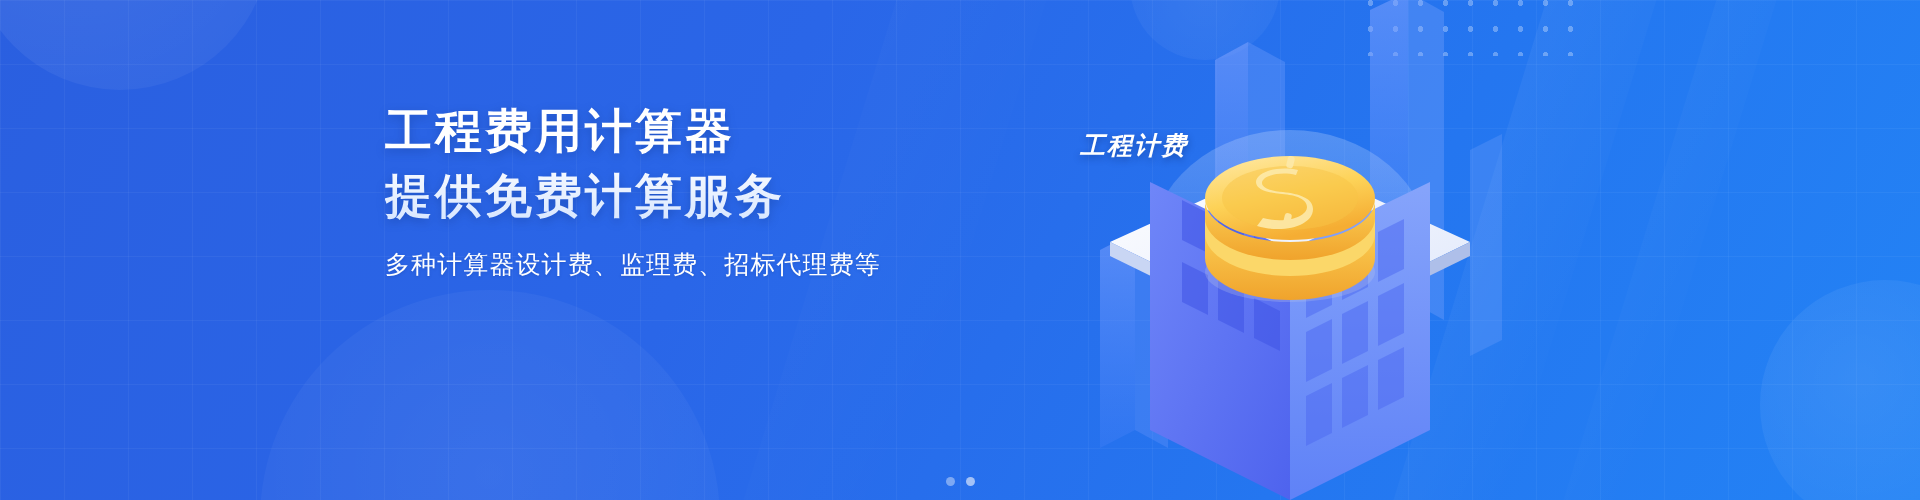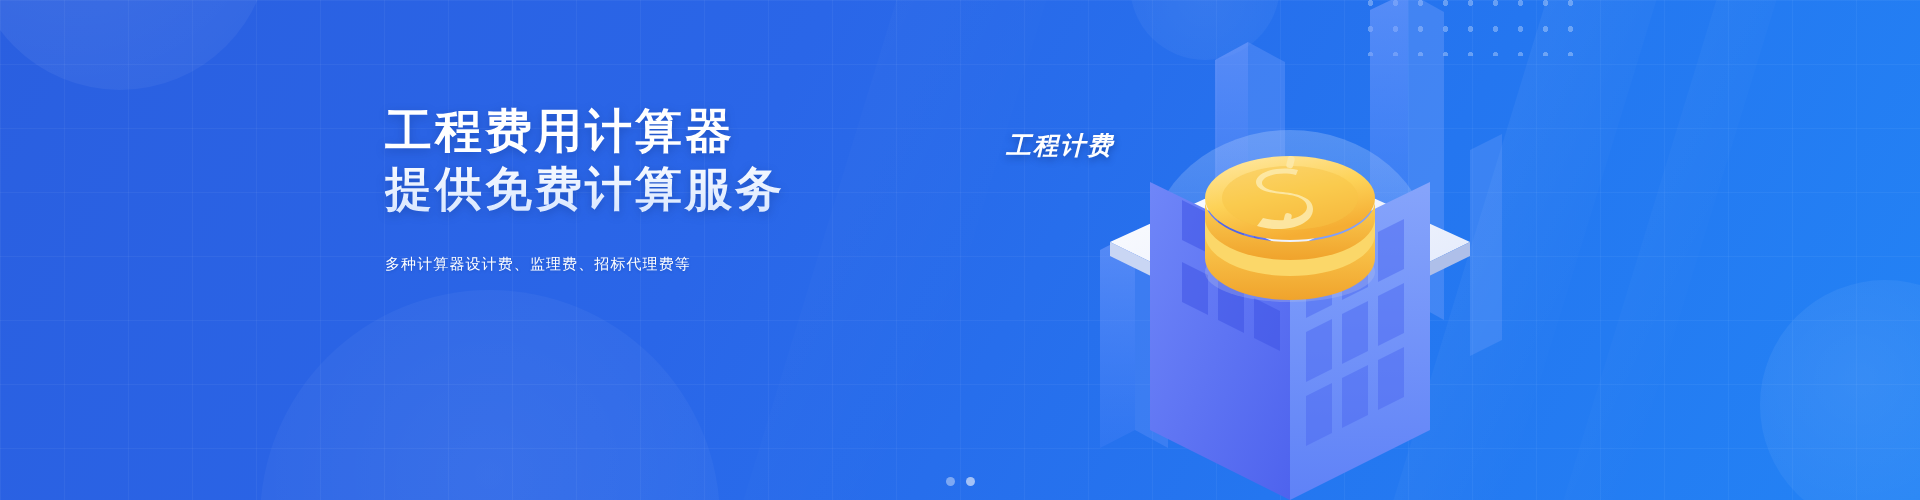--- a/index.html
+++ b/index.html
@@ -64,40 +64,40 @@
     line-height:1.16;
     letter-spacing:3px;
     font-family:"DejaVu Sans","Liberation Sans",sans-serif;
     background:linear-gradient(180deg,#ffffff 42%,#d7e6ff 100%);
     -webkit-background-clip:text; background-clip:text;
     color:transparent;
     -webkit-text-fill-color:transparent;
     filter:drop-shadow(0 3px 5px rgba(12,45,120,.33));
     white-space:nowrap;
   }
-  .headline .l2{ display:block; margin-top:3px; }
+  .headline .l2{ display:block; margin-top:10px; }
 
   .desc{
-    margin-top:36px;
-    font-size:15px;
+    margin-top:20px;
+    font-size:25px;
     line-height:1.72;
     letter-spacing:1.1px;
     color:#ffffff;
     font-family:"DejaVu Sans","Liberation Sans",sans-serif;
     text-shadow:0 1px 3px rgba(15,50,130,.25);
     white-space:nowrap;
   }
   .desc .d2{ display:block; }
 
   
   .illus{ position:absolute; left:1040px; top:0; width:560px; height:500px; z-index:5;}
   .illus svg{ display:block; }
 
   .badge-label{
-    position:absolute; left:1006px; top:129px;
+    position:absolute; left:1080px; top:129px;
     font-family:"DejaVu Sans","Liberation Sans",sans-serif;
     font-size:25px; font-weight:bold; font-style:italic;
     letter-spacing:2px;
     color:#ffffff;
     text-shadow:0 3px 7px rgba(10,40,110,.45);
     z-index:9; white-space:nowrap;
   }
 
   
   .dots{

